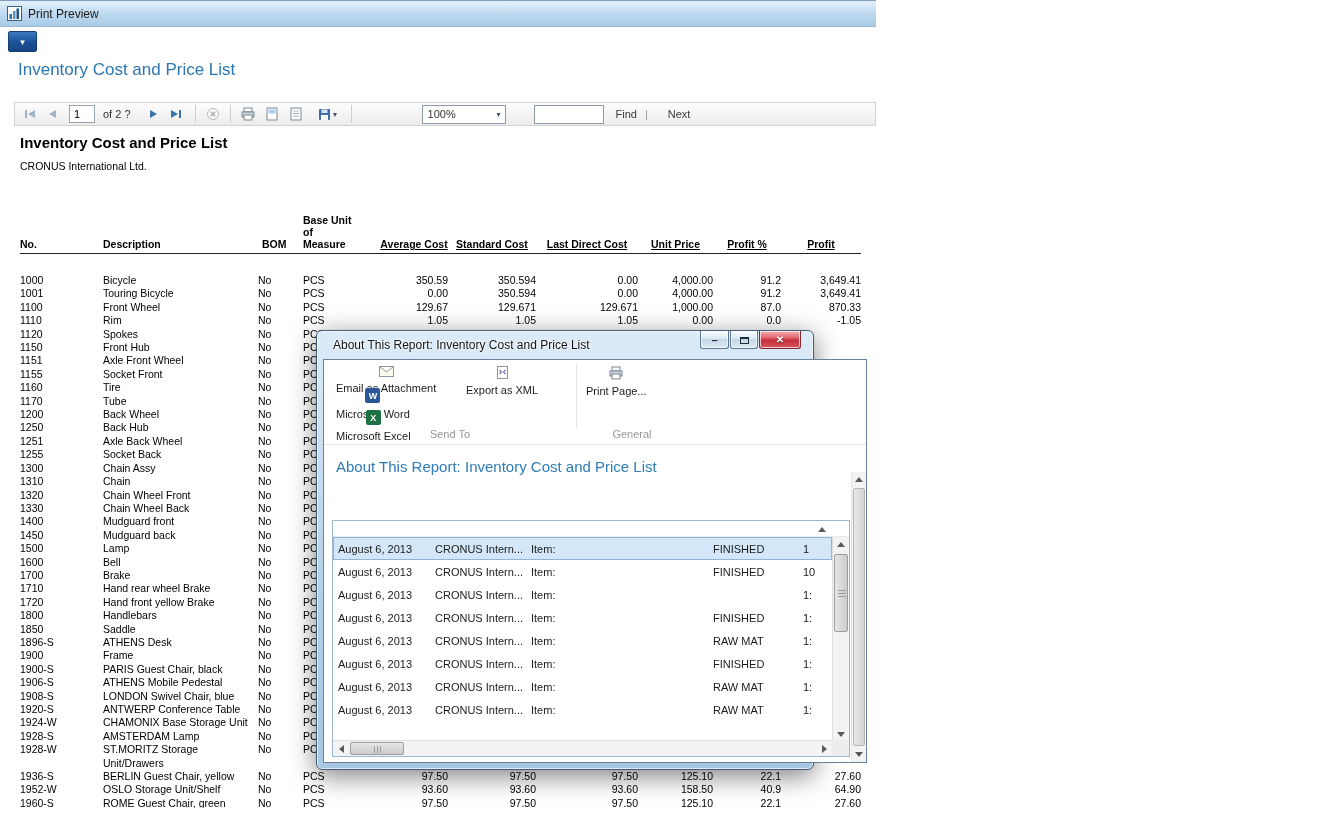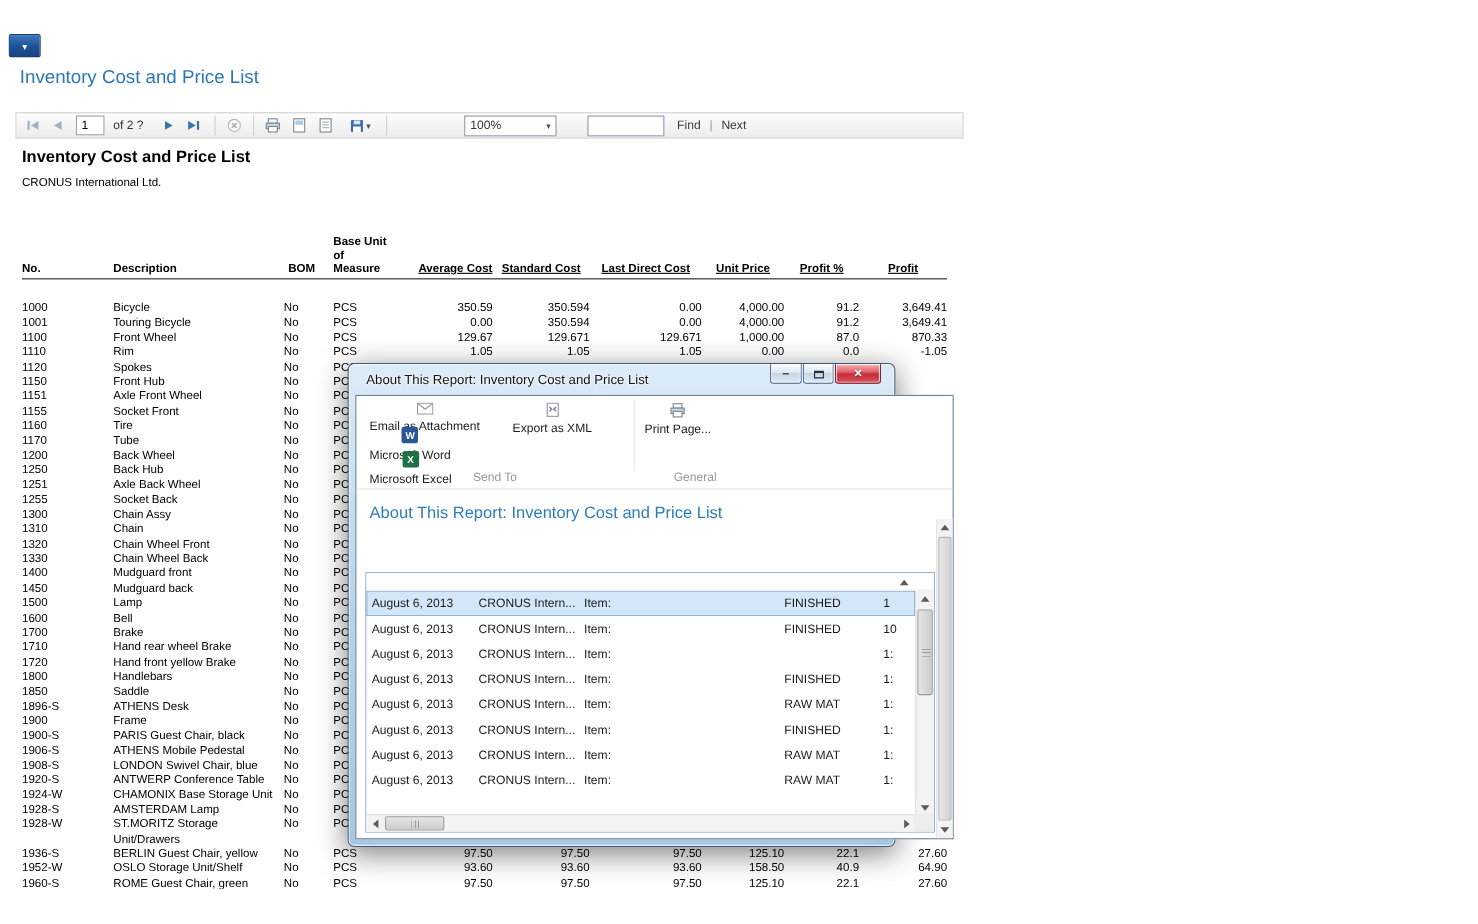--- a/index.html
+++ b/index.html
@@ -135,20 +135,31 @@
 
   svg { display:block; }
 </style>
 </head>
 <body>
 
 <div class="screen">
 
   <div class="main-window">
 
+    <div class="titlebar">
+      <span class="app-ic">
+        <svg width="15" height="15" viewBox="0 0 15 15">
+            <rect x="0.5" y="0.5" width="14" height="14" fill="#fff" stroke="#35618e"></rect>
+            <rect x="2.5" y="8" width="2.5" height="5" fill="#2e6da4"></rect>
+            <rect x="6" y="5" width="2.5" height="8" fill="#5591c4"></rect>
+            <rect x="9.5" y="2.5" width="2.5" height="10.5" fill="#1d5188"></rect>
+          </svg>
+      </span>
+      <span class="t-text">Print Preview</span>
+    </div>
 
     <button class="nav-dd">
       <span>▾</span>
     </button>
 
     <div class="page-heading">Inventory Cost and Price List</div>
 
     <div class="viewer-toolbar">
       <span class="tb-btn" style="margin-left:6px">
         <svg width="12" height="10" viewBox="0 0 12 10">
@@ -210,21 +221,21 @@
         <span style="font-size:8px;color:#44536a;margin-left:2px">▾</span>
         </span>
       <span class="tb-sep" style="margin-left:8px"></span>
       <span class="zoom-combo" style="margin-left:70px">
         <span>100%</span>
         <span class="car">▾</span>
       </span>
       <input class="find-input" style="margin-left: 28px;">
       <span class="tb-link" style="margin-left:12px">Find</span>
       <span class="tb-pipe" style="margin-left:8px">|</span>
-      <span class="tb-link" style="margin-left:8px">Next</span>
+      <span class="tb-link" style="margin-left:20px">Next</span>
     </div>
 
     <div class="report-title">Inventory Cost and Price List</div>
     <div class="report-company">CRONUS International Ltd.</div>
 
     <div class="rgrid rhead">
       <div class="hc0">No.</div>
       <div class="hc1">Description</div>
       <div class="hc2">BOM</div>
       <div class="hc3">Base Unit

